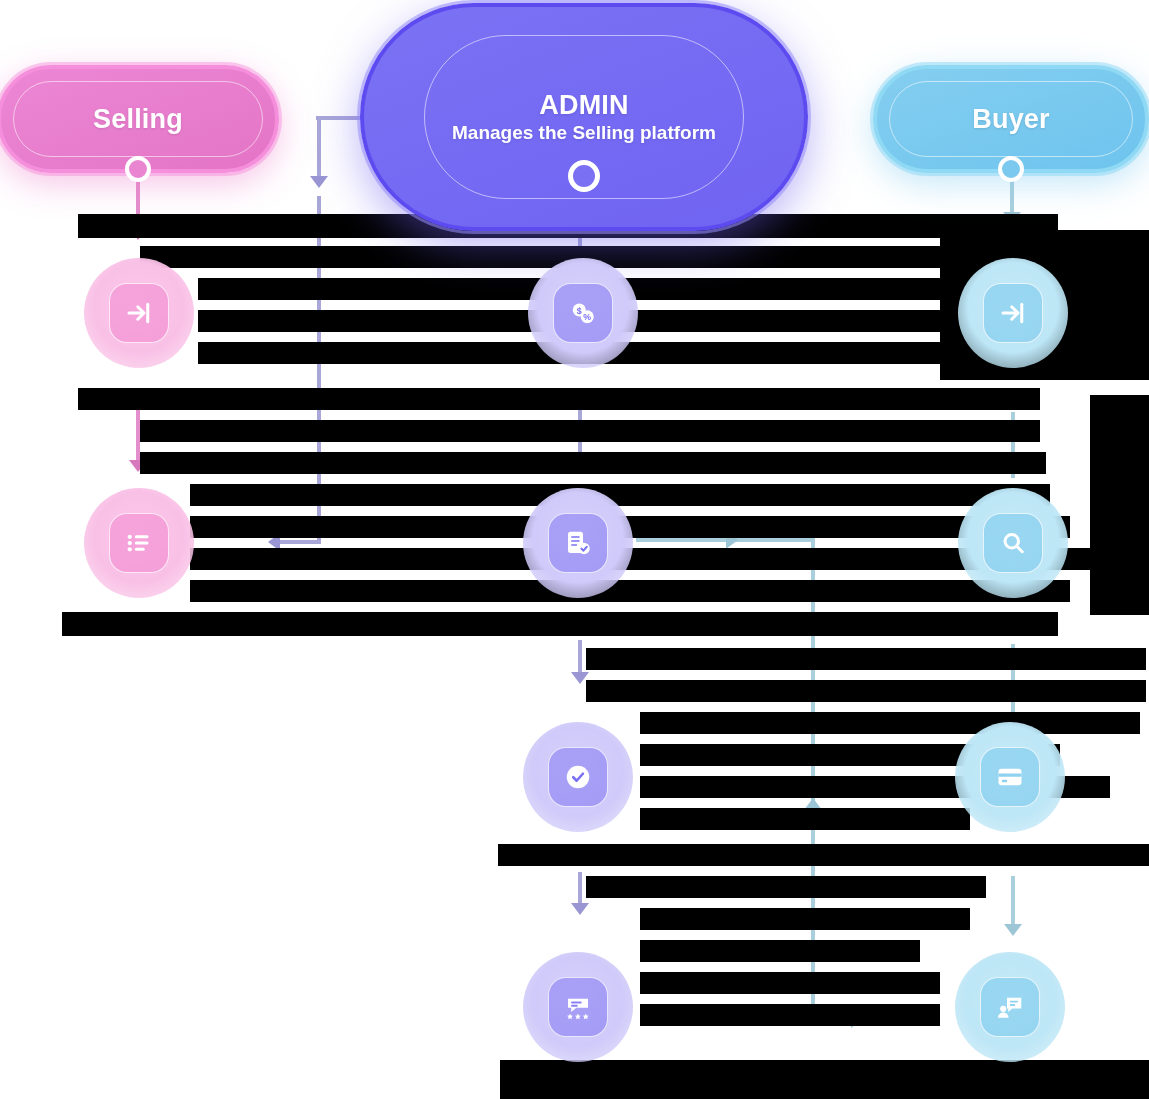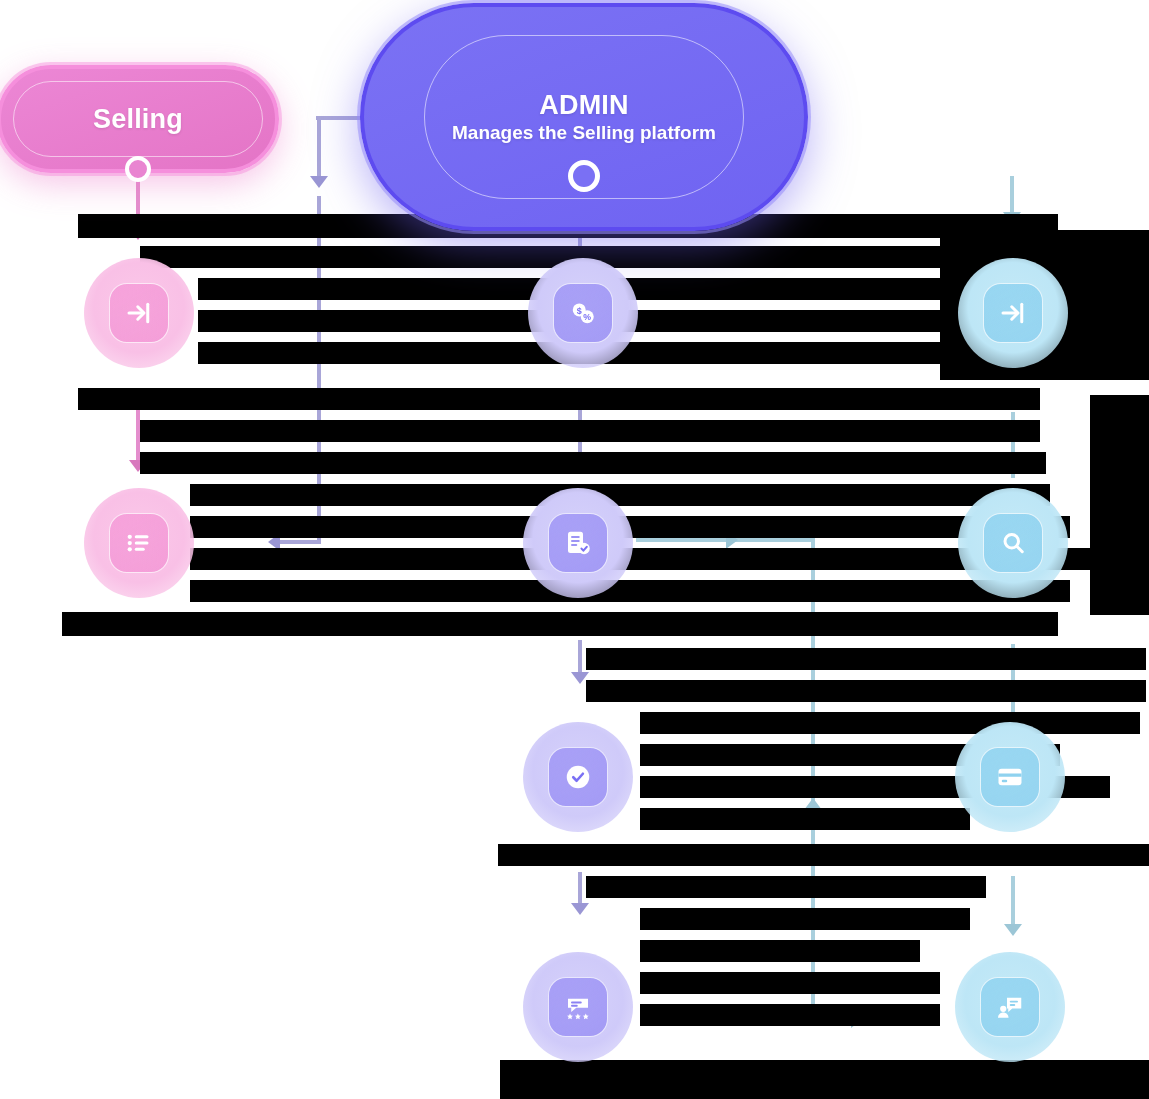--- a/index.html
+++ b/index.html
@@ -166,20 +166,25 @@
     <div class="node-dot"></div>
   </div>
 
   <div class="pill" id="admin">
     <div class="inner"></div>
     <div class="ttl">ADMIN</div>
     <div class="sub">Manages the Selling platform</div>
     <div class="node-dot"></div>
   </div>
 
+  <div class="pill" id="buyer">
+    <div class="inner"></div>
+    <div class="ttl">Buyer</div>
+    <div class="node-dot"></div>
+  </div>
 
   <div class="bubble b-pink" style="left:84px;top:258px;">
     <div class="tile">
       <svg viewBox="0 0 24 24" fill="none" stroke="#fff" stroke-width="2.4" stroke-linecap="round" stroke-linejoin="round">
         <path d="M4 12h11"></path>
           <path d="M11 7l5 5-5 5"></path>
           <path d="M19 5v14"></path>
       </svg>
     </div>
   </div>

